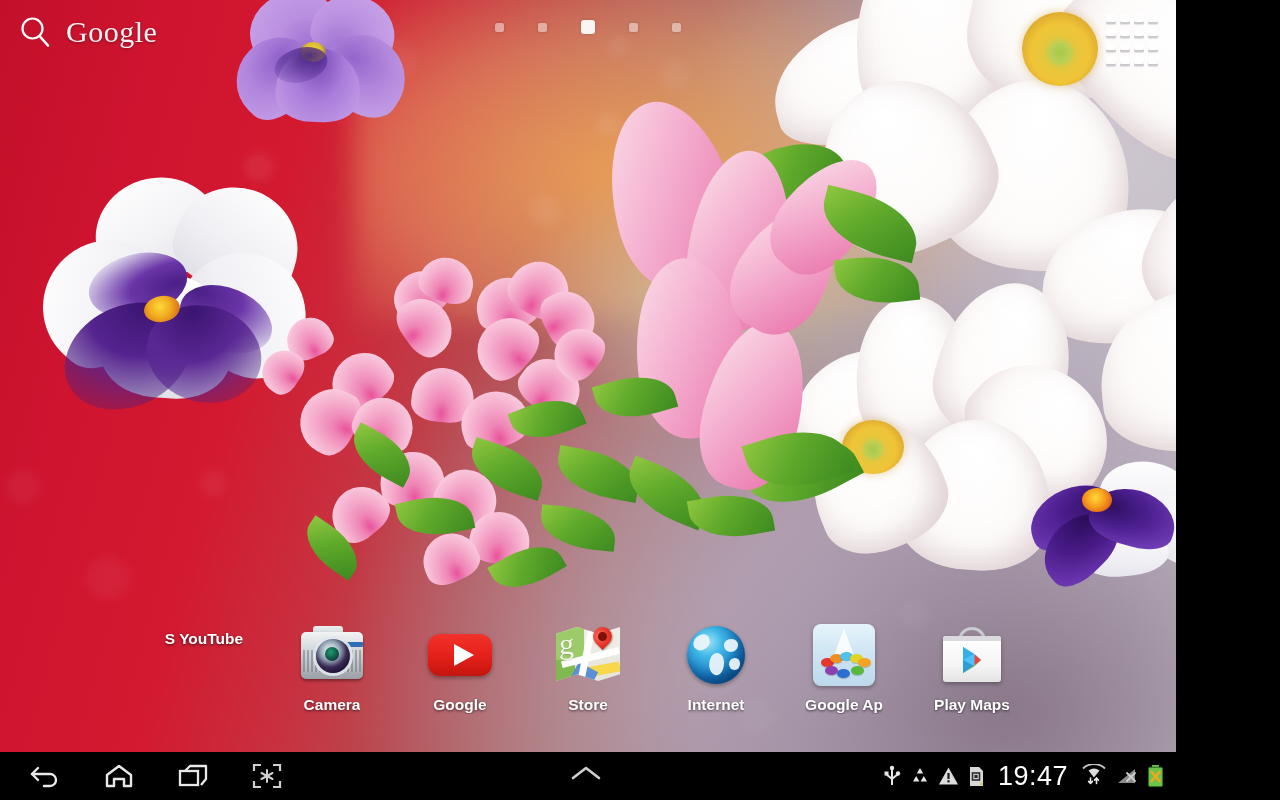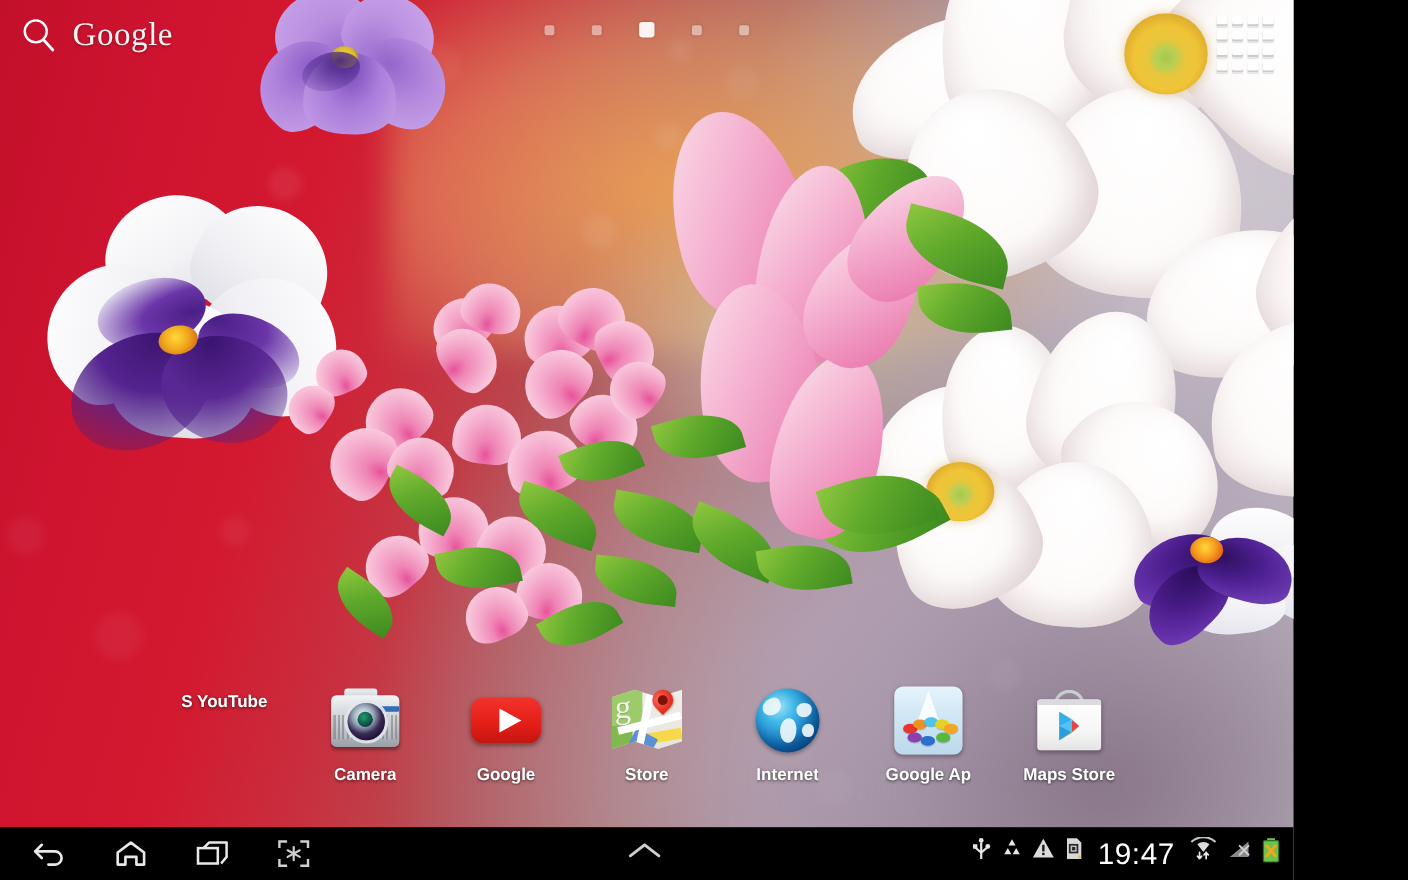--- a/index.html
+++ b/index.html
@@ -301,21 +301,21 @@
     background:#000000;
     display:flex; align-items:center;
   }
   .nav-group { display:flex; align-items:center; gap:28px; padding-left:22px; }
   .navbtn { width:46px; height:40px; position:relative; cursor:pointer; }
   .navbtn svg { position:absolute; left:50%; top:50%; transform:translate(-50%,-50%); }
 
   #nav-center { flex:1; display:flex; justify-content:center; align-items:center; }
   #nav-up { cursor:pointer; }
 
-  #status-area { display:flex; align-items:flex-start; gap:8px; padding-right:12px; }
+  #status-area { display:flex; align-items:center; gap:8px; padding-right:12px; }
   #status-area .sicon { display:flex; align-items:center; }
   #clock { color:#ffffff; font-size:27px; font-weight:normal; letter-spacing:0.5px; padding:0 5px; }
 </style>
 </head>
 <body>
 
 <div id="screen">
 
   <div id="wallpaper">
     <div class="wp-base"></div>
@@ -571,21 +571,21 @@
           <path d="M2 1 L20 14 L2 27 Z" fill="#4fc3f7"></path>
           <path d="M2 1 L20 14 L2 27 Z" fill="none"></path>
           <path d="M2 1 L13.5 8 L2 14 Z" fill="#34b0e8"></path>
           <path d="M2 14 L13.5 20 L2 27 Z" fill="#2d9cdb"></path>
           <path d="M13.5 8 L20 14 L13.5 20 Z" fill="#e8453c"></path>
           <path d="M13.5 20 L20 14 L13.5 20 Z" fill="#f5b400"></path>
           <path d="M2 27 L13.5 20 L20 14 Z" fill="#7cb342" opacity="0.85"></path>
           <path d="M2 1 L13.5 8 L20 14 Z" fill="#6aa9d8" opacity="0.55"></path>
         </svg>
       </div>
-      <div class="label">Maps Store</div>
+      <div class="label">Play Maps</div>
     </div>
 
   </div>
 
   <div id="system-bar">
 
     <div class="nav-group">
       <div class="navbtn">
         <svg width="32" height="26" viewBox="0 0 32 26">
           <path d="M9 5 L3 11 L9 17" fill="none" stroke="#e8e8e8" stroke-width="2.4" stroke-linecap="round" stroke-linejoin="round"></path>

